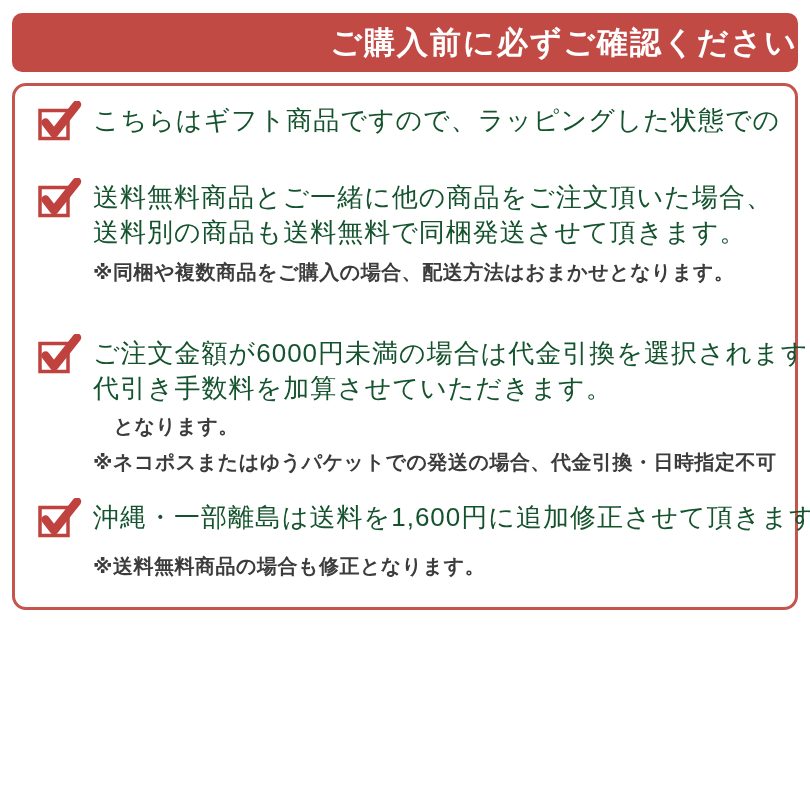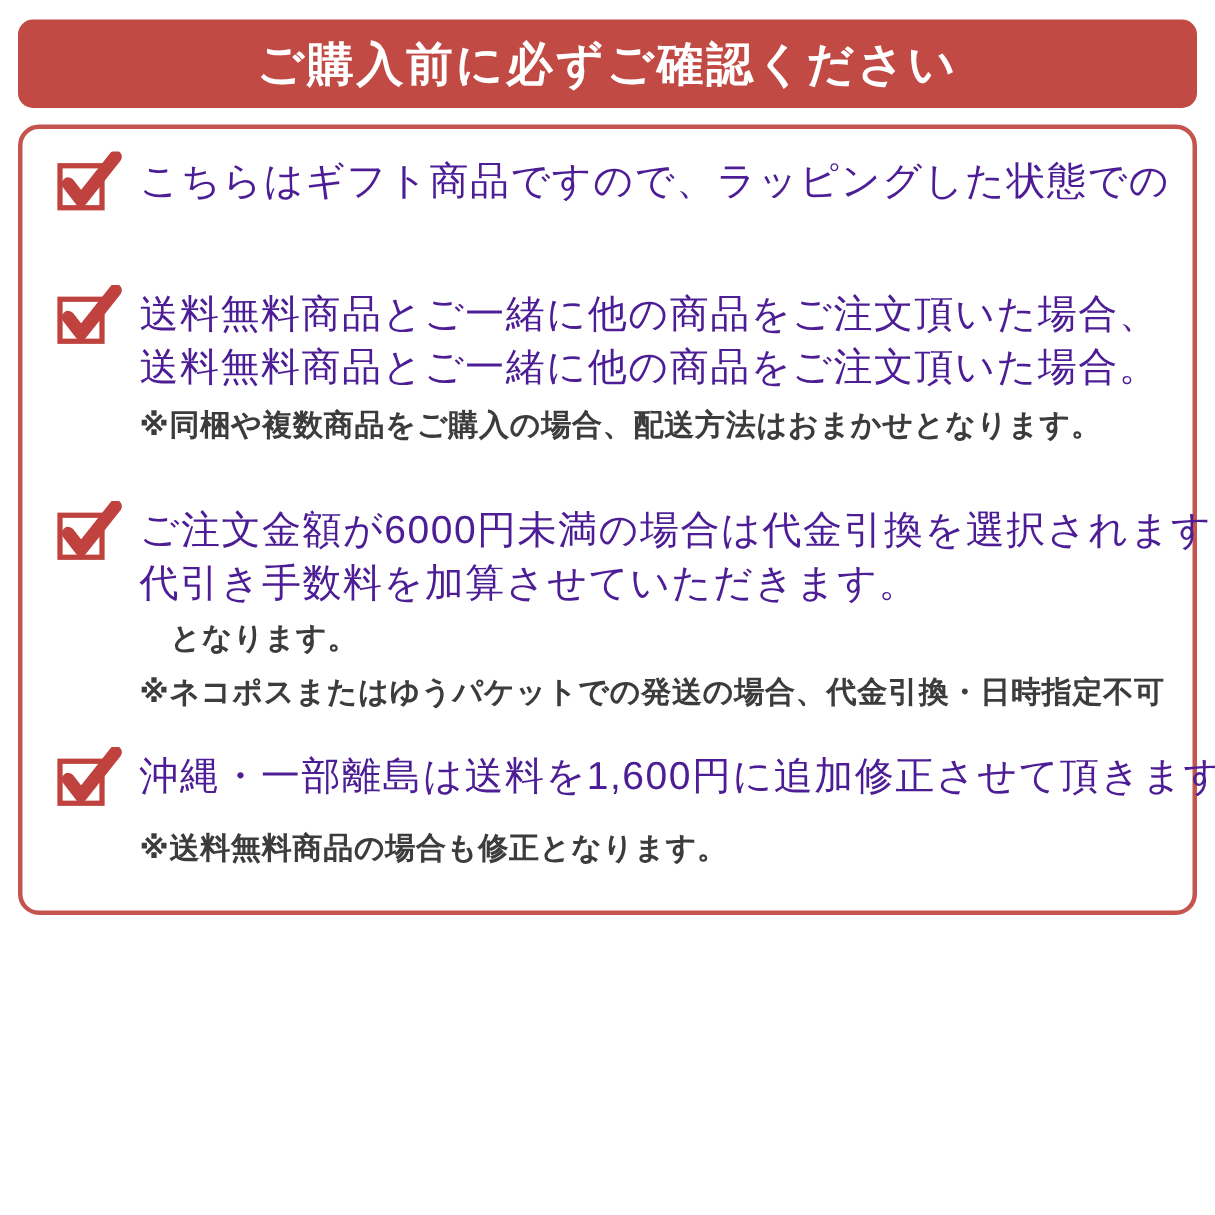--- a/index.html
+++ b/index.html
@@ -20,21 +20,21 @@
   .header-banner {
     position: absolute;
     left: 12px;
     top: 13px;
     width: 786px;
     height: 59px;
     background: #c24a44;
     border-radius: 10px;
     display: flex;
     align-items: center;
-    justify-content: center;
+    justify-content: flex-end;
   }
   .header-title {
     color: #ffffff;
     font-size: 31px;
     font-weight: bold;
     letter-spacing: 2px;
     white-space: nowrap;
   }
 
   
@@ -59,36 +59,36 @@
     box-sizing: border-box;
   }
   .check-item .checkbox-icon {
     position: absolute;
     left: 0;
     top: -2px;
     width: 44px;
     height: 40px;
   }
   .item-line {
-    color: #4c1d95;
+    color: #14532d;
     font-size: 26px;
     line-height: 35px;
     letter-spacing: 1px;
     white-space: nowrap;
   }
   .item-note {
     color: #3c3c3c;
     font-size: 20px;
     line-height: 31px;
     letter-spacing: 0.5px;
     white-space: pre-wrap;
     font-weight: bold;
   }
   .item-1 { top: 103px; }
-  .item-2 { top: 192px; }
+  .item-2 { top: 180px; }
   .item-3 { top: 336px; }
   .item-4 { top: 500px; }
   .item-2 .item-note { margin-top: 7px; }
   .item-3 .item-note { margin-top: 5px; }
   .item-4 .item-note { margin-top: 16px; }
 </style>
 </head>
 <body>
 
 <div class="canvas">
@@ -106,21 +106,21 @@
     </svg>
     <div class="item-line">こちらはギフト商品ですので、ラッピングした状態での</div>
   </div>
 
   <div class="check-item item-2">
     <svg class="checkbox-icon" viewBox="0 0 44 40" aria-hidden="true">
       <rect x="2" y="9.5" width="28" height="28" fill="none" stroke="#bf423e" stroke-width="3.5"></rect>
       <path d="M7.5 21.5 L16 32.5 L39 3.5" fill="none" stroke="#bf423e" stroke-width="8.5" stroke-linecap="round" stroke-linejoin="round"></path>
     </svg>
     <div class="item-line">送料無料商品とご一緒に他の商品をご注文頂いた場合、</div>
-    <div class="item-line">送料無料商品とご一緒に他の商品をご注文頂いた場合。</div>
+    <div class="item-line">送料別の商品も送料無料で同梱発送させて頂きます。</div>
     <div class="item-note">※同梱や複数商品をご購入の場合、配送方法はおまかせとなります。</div>
   </div>
 
   <div class="check-item item-3">
     <svg class="checkbox-icon" viewBox="0 0 44 40" aria-hidden="true">
       <rect x="2" y="9.5" width="28" height="28" fill="none" stroke="#bf423e" stroke-width="3.5"></rect>
       <path d="M7.5 21.5 L16 32.5 L39 3.5" fill="none" stroke="#bf423e" stroke-width="8.5" stroke-linecap="round" stroke-linejoin="round"></path>
     </svg>
     <div class="item-line">ご注文金額が6000円未満の場合は代金引換を選択されますと</div>
     <div class="item-line">代引き手数料を加算させていただきます。</div>

